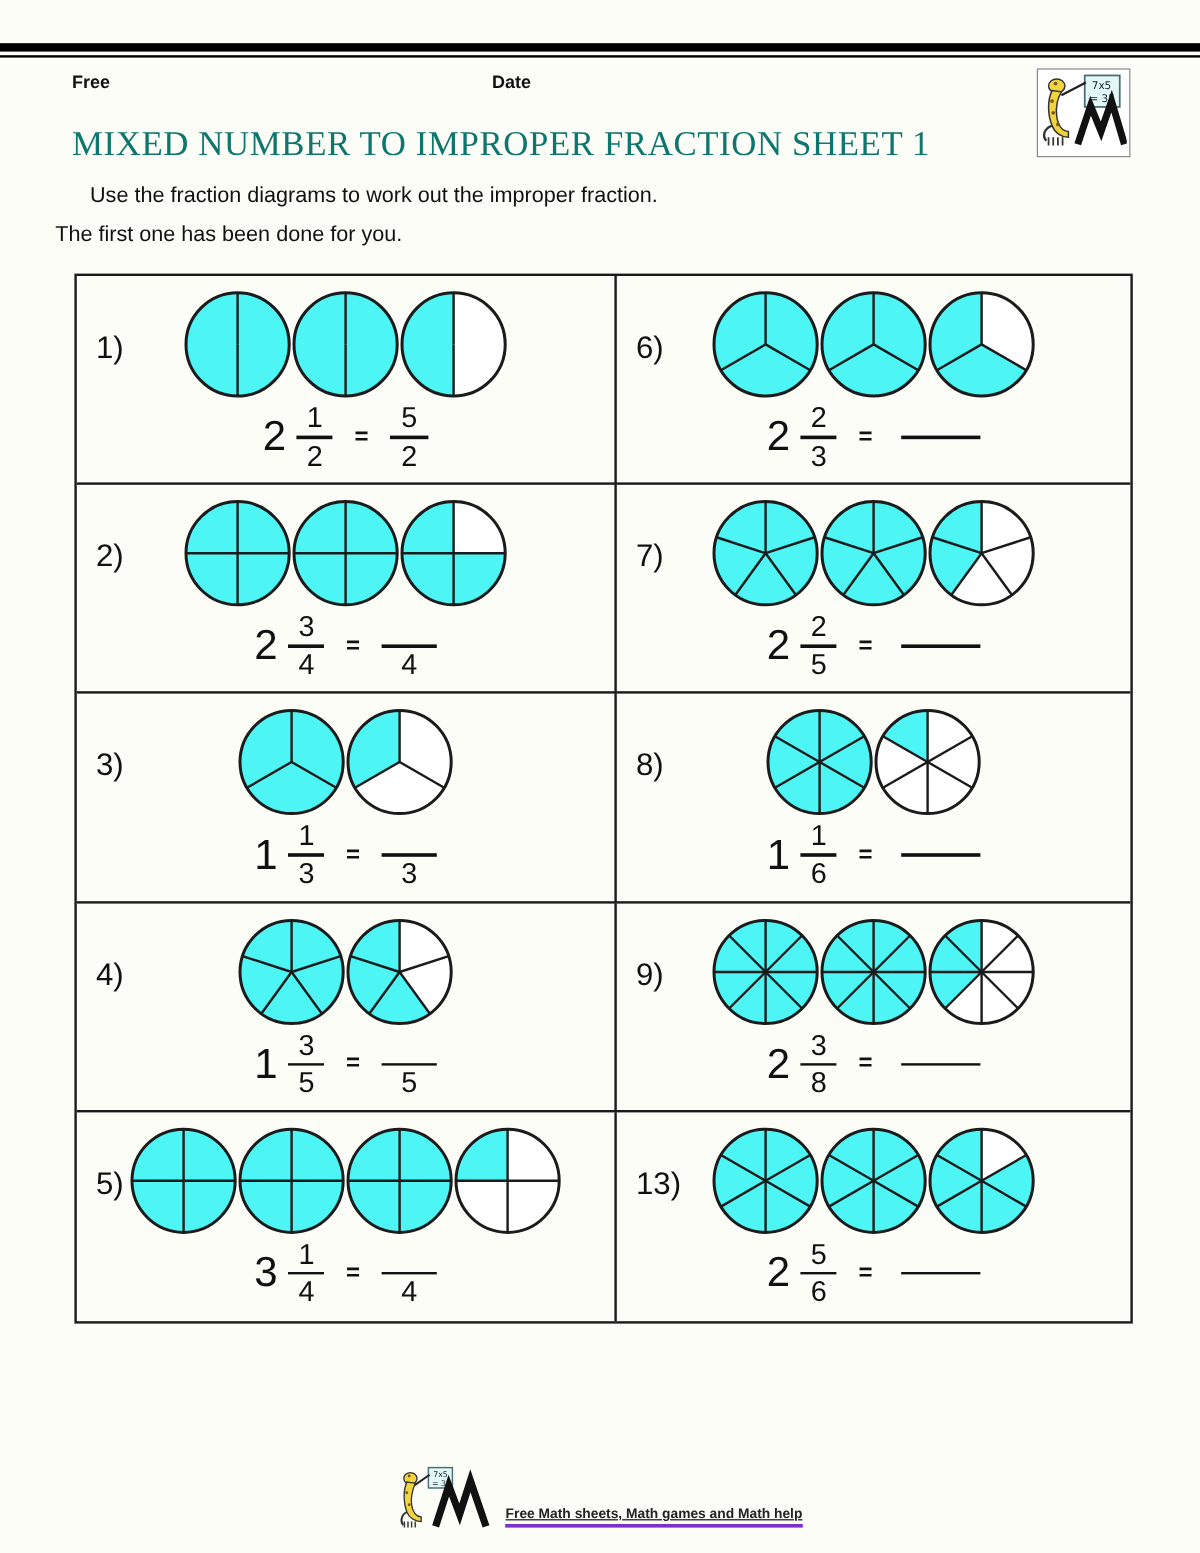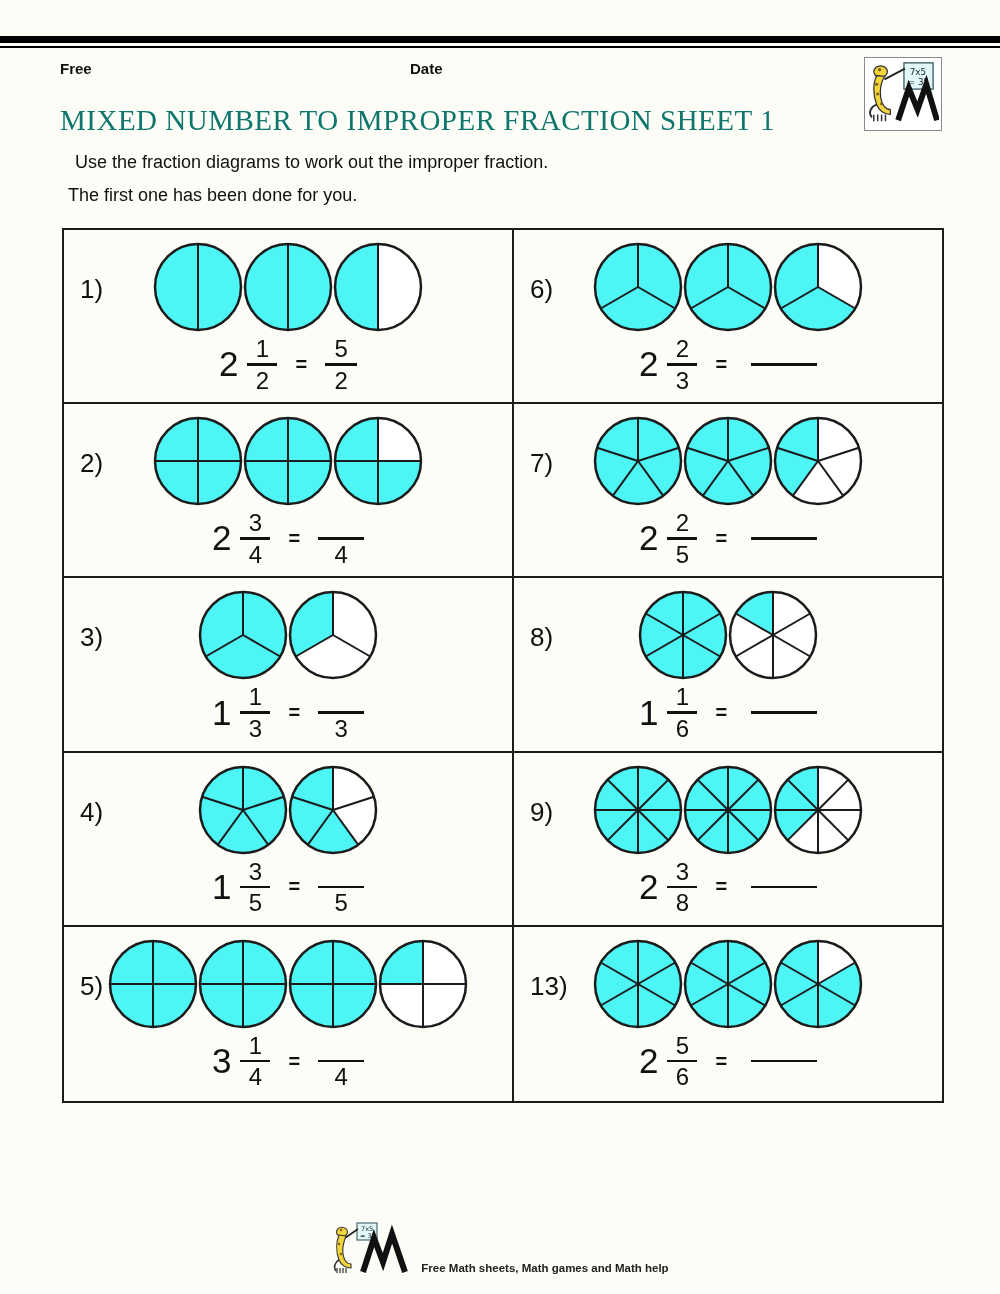--- a/index.html
+++ b/index.html
@@ -13,21 +13,21 @@
   .top-rule2{position:absolute;top:46px;left:0;width:1000px;height:2px;background:#000;}
   .name-label{position:absolute;top:60px;left:60px;font-size:15px;font-weight:600;}
   .date-label{position:absolute;top:60px;left:410px;font-size:15px;font-weight:600;}
   .logo-box{position:absolute;top:57px;left:864px;width:76px;height:72px;border:1px solid #8a8a8a;background:#fff;}
   .page-title{
     position:absolute;top:104px;left:60px;
     font-family:"Liberation Serif", serif;font-size:29px;letter-spacing:.5px;
     color:#0f766e;white-space:nowrap;
   }
   .instr1{position:absolute;top:152px;left:60px;font-size:18px;margin-left:15px;}
-  .instr2{position:absolute;top:185px;left:68px;font-size:18px;}
+  .instr2{position:absolute;top:185px;left:46px;font-size:18px;}
 
   .grid{
     position:absolute;top:228px;left:62px;width:878px;height:871px;
     display:grid;grid-template-columns:450px 1fr;grid-template-rows:repeat(5,1fr);
     border:2px solid #1b1b1b;background:#FBFDF6;
   }
   .cell{position:relative;border-right:2px solid #1b1b1b;border-bottom:2px solid #1b1b1b;overflow:hidden;}
   .cell.lastcol{border-right:none;}
   .cell.lastrow{border-bottom:none;}
   .plabel{position:absolute;left:16px;top:44px;font-size:26px;}
@@ -35,21 +35,21 @@
   .equation{display:flex;justify-content:center;align-items:center;margin-top:2px;}
   .whole{font-size:35px;margin-right:9px;}
   .frac{display:inline-flex;flex-direction:column;align-items:center;}
   .frac .num,.frac .den{font-size:24px;height:29px;line-height:29px;min-width:14px;text-align:center;}
   .frac .bar{width:30px;height:2.5px;background:#111;}
   .eqsign{font-size:20px;font-weight:600;margin:0 18px;}
   .blankline{display:inline-block;width:66px;height:2.5px;background:#111;margin-left:6px;}
 
   .footer{position:absolute;top:1220px;left:0;width:1000px;display:flex;justify-content:center;}
   .footer-inner{display:flex;align-items:flex-end;}
-  .footer-right{display:flex;flex-direction:row;margin-left:10px;}
+  .footer-right{display:flex;flex-direction:column;margin-left:10px;text-decoration:underline;}
   .tagline{font-size:11.5px;font-weight:700;color:#222;white-space:nowrap;}
   .purple-rule{height:3px;background:#7D2FC9;margin:2px 0 1px;width:100%;}
   .site-text{
     font-size:21px;font-weight:700;letter-spacing:1.5px;white-space:nowrap;
     color:#fff;-webkit-text-stroke:1.1px #000;
     text-shadow:-1px -1px 0 #000,1px -1px 0 #000,-1px 1px 0 #000,1px 1px 0 #000;
   }
   svg text{font-family:"DejaVu Sans", sans-serif;}
 </style>
 </head>

